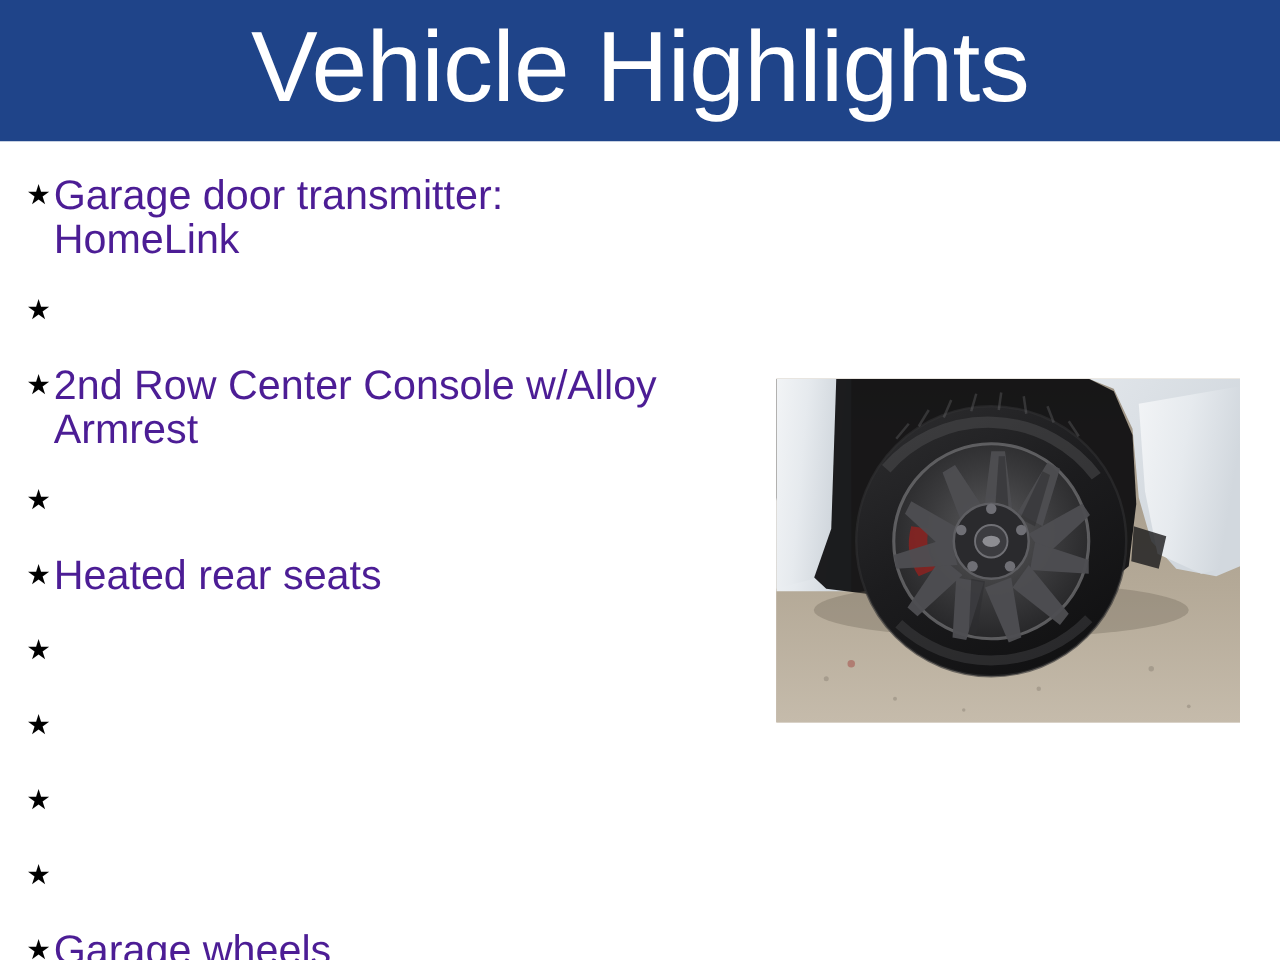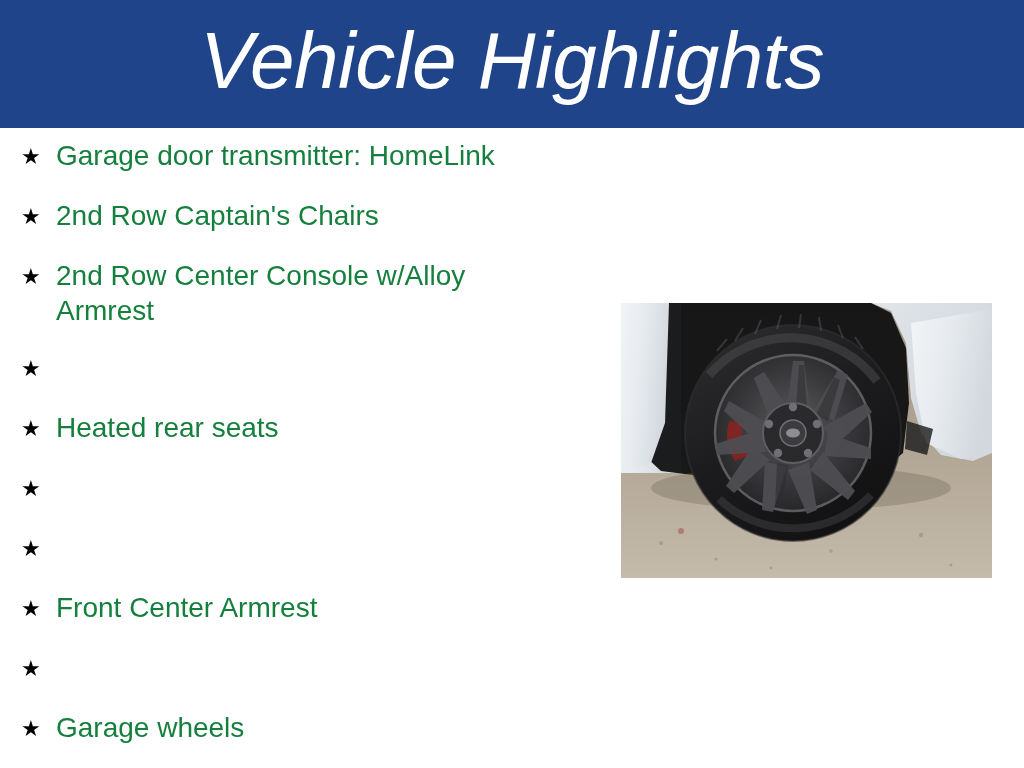--- a/index.html
+++ b/index.html
@@ -14,27 +14,26 @@
     overflow: hidden;
     position: relative;
   }
 
   
   .header-banner {
     position: absolute;
     left: 0;
     top: 0;
     width: 1024px;
-    height: 128px;
+    height: 113px;
     background: #1f4489;
     display: flex;
     align-items: center;
     justify-content: center;
     box-sizing: border-box;
-    font-style: italic;
   }
   .header-title {
     color: #ffffff;
     font-family: "Liberation Sans", sans-serif;
     font-size: 80px;
     font-weight: 400;
     line-height: 1;
     letter-spacing: -0.5px;
     white-space: nowrap;
     padding-bottom: 6px;
@@ -71,27 +70,26 @@
     color: #000000;
     font-size: 22px;
     line-height: 38px;
     text-align: left;
     padding-left: 11px;
     box-sizing: border-box;
     font-family: "DejaVu Sans", sans-serif;
   }
   .highlight-label {
     flex: 1 1 auto;
-    color: #15803d;
+    color: #4c1d95;
     font-family: "Liberation Sans", sans-serif;
-    font-size: 28px;
+    font-size: 33px;
     font-weight: 400;
     line-height: 35px;
     letter-spacing: 0px;
-    margin-left: 13px;
   }
 
   
   .vehicle-photo {
     position: absolute;
     left: 621px;
     top: 175px;
     width: 371px;
     height: 275px;
     overflow: hidden;
@@ -112,42 +110,40 @@
 
 <div class="content-area">
 
   <ul class="highlights-list">
     <li class="highlight-item">
       <span class="bullet-star">★</span>
       <span class="highlight-label">Garage door transmitter: HomeLink</span>
     </li>
     <li class="highlight-item">
       <span class="bullet-star">★</span>
-      <span class="highlight-label">2nd Row Captain's Chairs</span>
     </li>
     <li class="highlight-item">
       <span class="bullet-star">★</span>
       <span class="highlight-label">2nd Row Center Console w/Alloy Armrest</span>
     </li>
     <li class="highlight-item">
       <span class="bullet-star">★</span>
     </li>
     <li class="highlight-item">
       <span class="bullet-star">★</span>
       <span class="highlight-label">Heated rear seats</span>
     </li>
     <li class="highlight-item">
       <span class="bullet-star">★</span>
     </li>
     <li class="highlight-item">
       <span class="bullet-star">★</span>
     </li>
     <li class="highlight-item">
       <span class="bullet-star">★</span>
-      <span class="highlight-label">Front Center Armrest</span>
     </li>
     <li class="highlight-item">
       <span class="bullet-star">★</span>
     </li>
     <li class="highlight-item">
       <span class="bullet-star">★</span>
       <span class="highlight-label">Garage wheels</span>
     </li>
   </ul>
 

